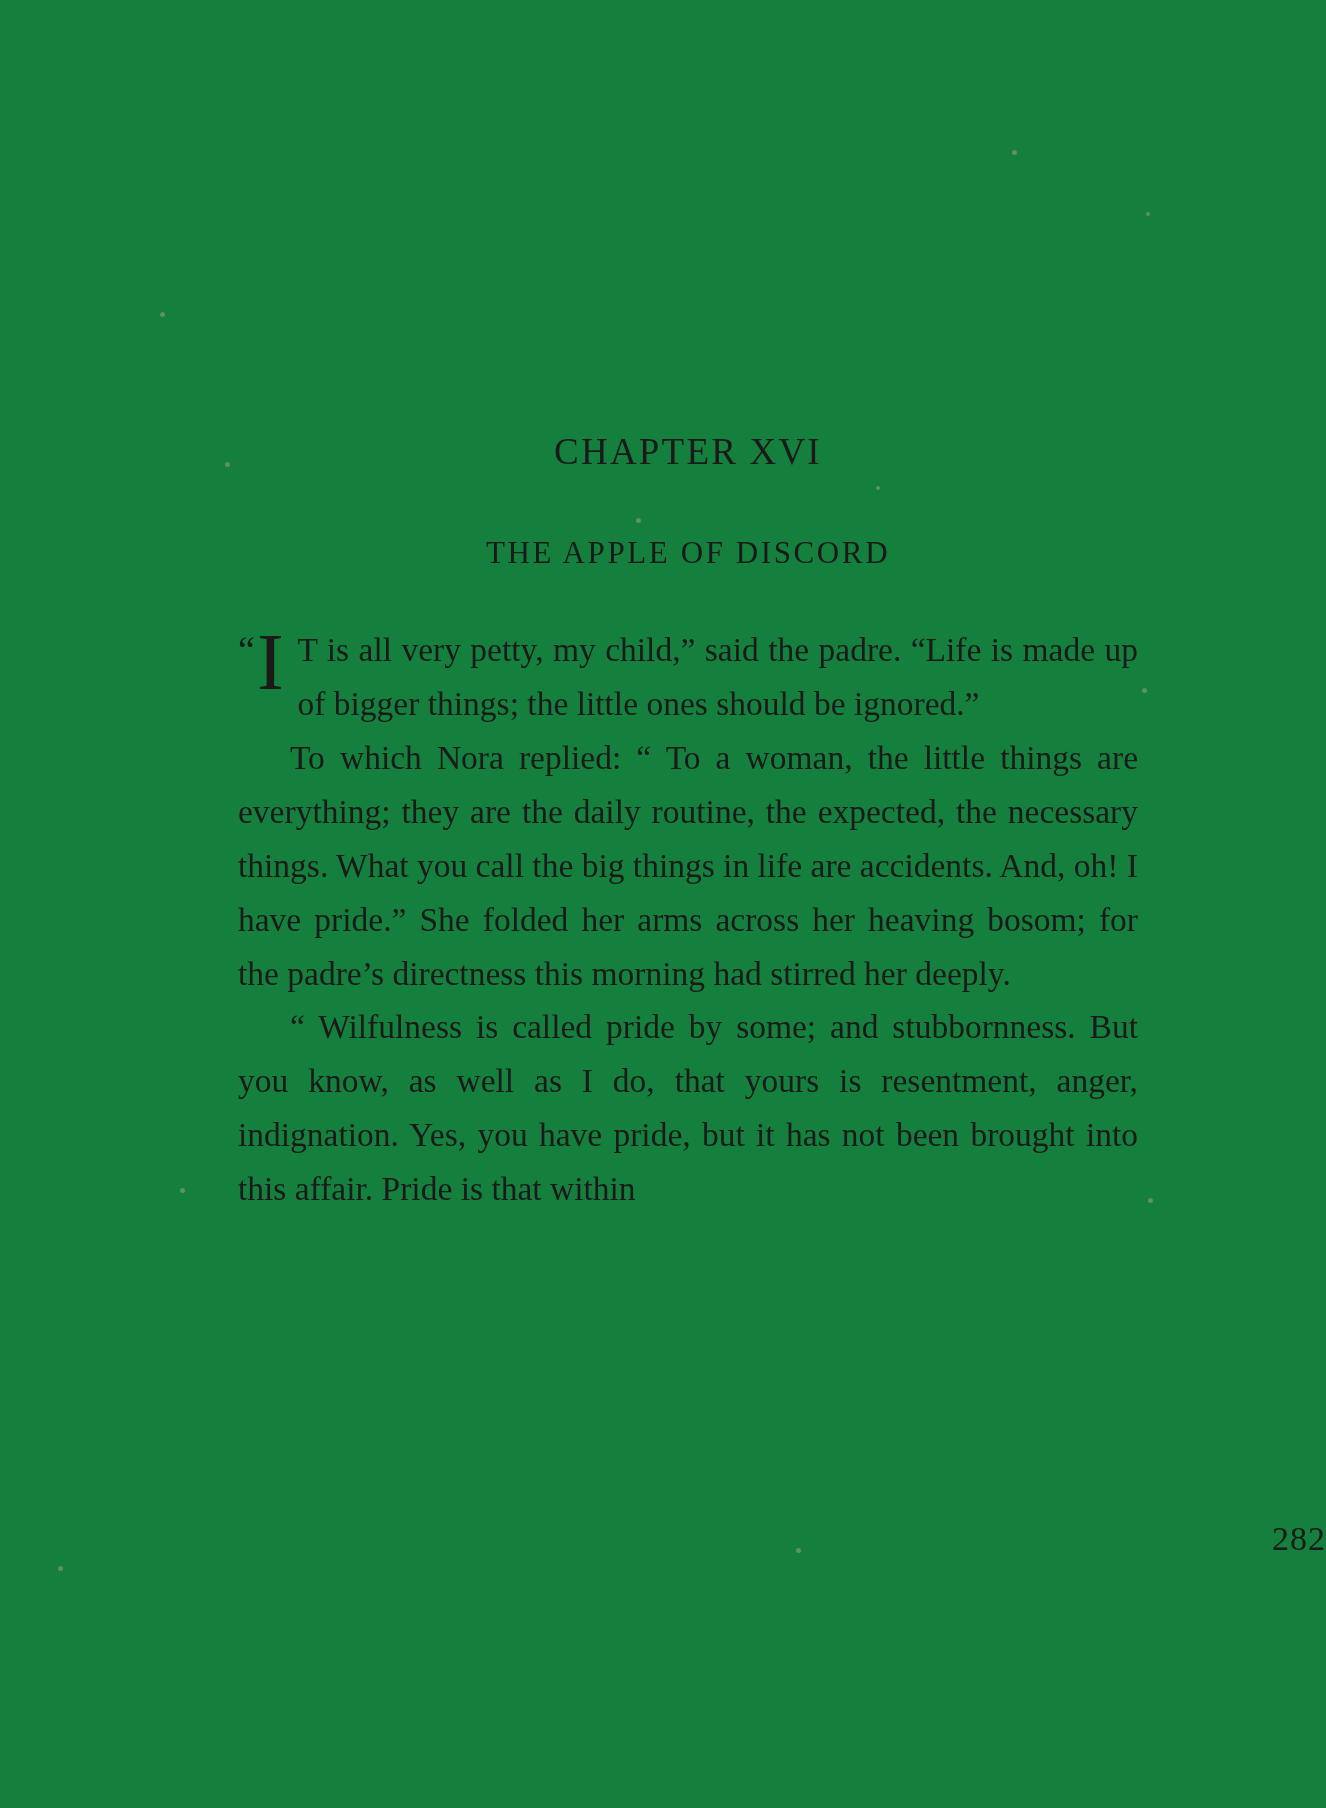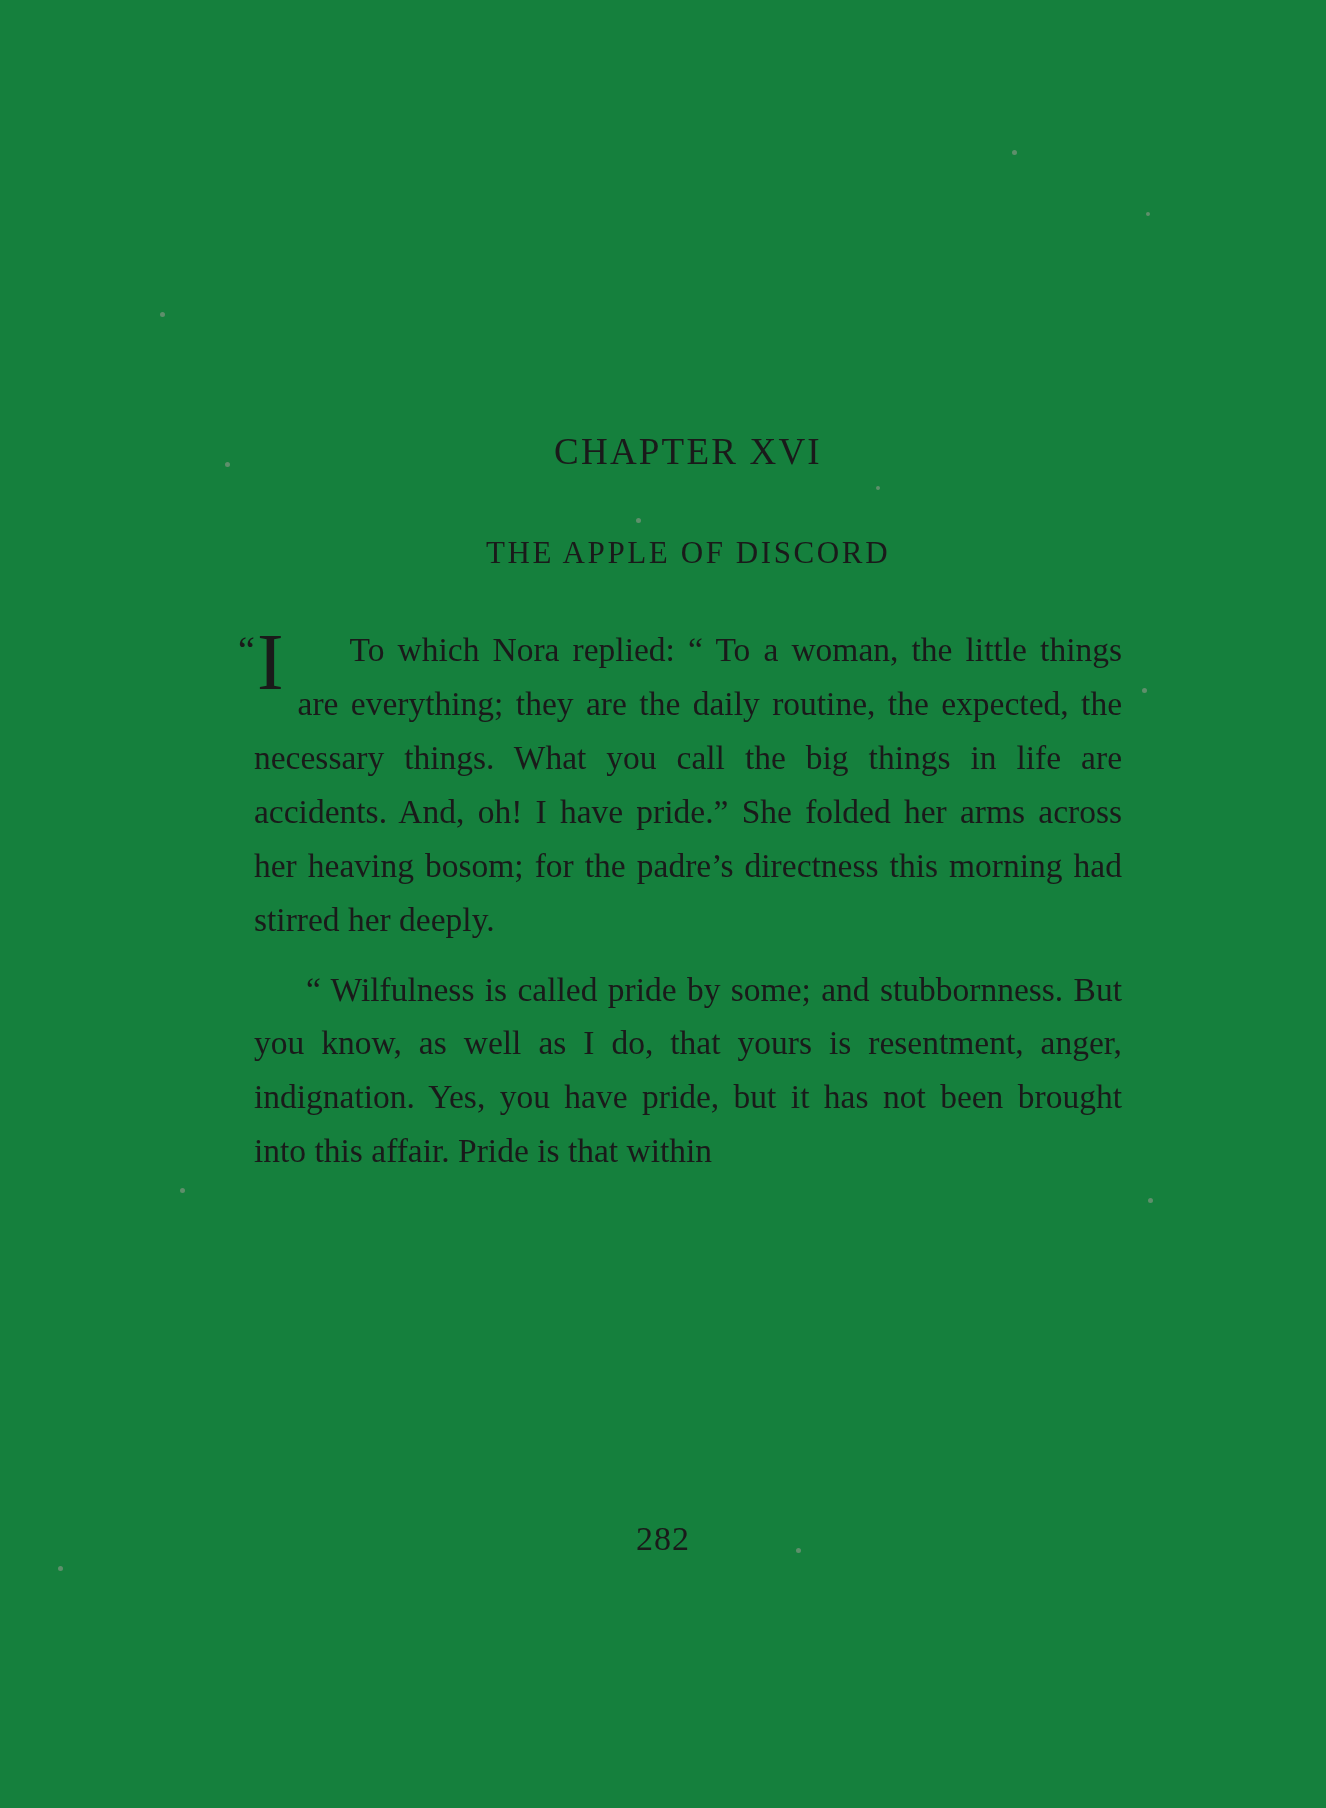--- a/index.html
+++ b/index.html
@@ -49,21 +49,21 @@
     margin: 0;
     font-size: 33.5px;
     line-height: 1.61;
     text-align: justify;
     text-justify: inter-word;
     font-family: "Liberation Serif", serif;
     -webkit-hyphens: none;
     hyphens: none;
   }
   p.para {
-    margin: 16px;
+    margin: 0;
     text-indent: 52px;
   }
   p.first-para {
     margin: 52px 0 0 0;
     text-indent: 0;
   }
   .dropcap-wrap {
     position: relative;
   }
   .dropcap {
@@ -79,21 +79,21 @@
     font-size: 38px;
     line-height: 1;
     padding: 8px 2px 0 0;
     font-family: "Liberation Serif", serif;
   }
   .folio {
     position: absolute;
     left: 0;
     top: 1520px;
     width: 1326px;
-    text-align: center;
+    text-align: right;
     font-size: 34px;
     font-family: "Liberation Serif", serif;
     letter-spacing: 1px;
   }
   .speck {
     position: absolute;
     background: #9a9a92;
     border-radius: 50%;
     opacity: 0.55;
   }
@@ -117,21 +117,21 @@
 
   <div class="content">
 
     <h1 class="chapter-title">CHAPTER XVI</h1>
 
     <h2 class="chapter-subtitle">THE APPLE OF DISCORD</h2>
 
     <div class="body-text">
 
       <p class="first-para dropcap-wrap">
-        <span class="openquote">“</span><span class="dropcap">I</span>
+        <span class="openquote">“</span><span class="dropcap">I</span><span>T is all very petty, my child,” said the padre. “Life is made up of bigger things; the little ones should be ignored.”</span>
       </p>
 
       <p class="para"><span>To which Nora replied: “ To a woman, the little things are everything; they are the daily routine, the expected, the necessary things. What you call the big things in life are accidents. And, oh! I have pride.” She folded her arms across her heaving bosom; for the padre’s directness this morning had stirred her deeply.</span></p>
 
       <p class="para"><span>“ Wilfulness is called pride by some; and stubbornness. But you know, as well as I do, that yours is resentment, anger, indignation. Yes, you have pride, but it has not been brought into this affair. Pride is that within</span></p>
 
     </div>
   </div>
 
   <div class="folio">282</div>

